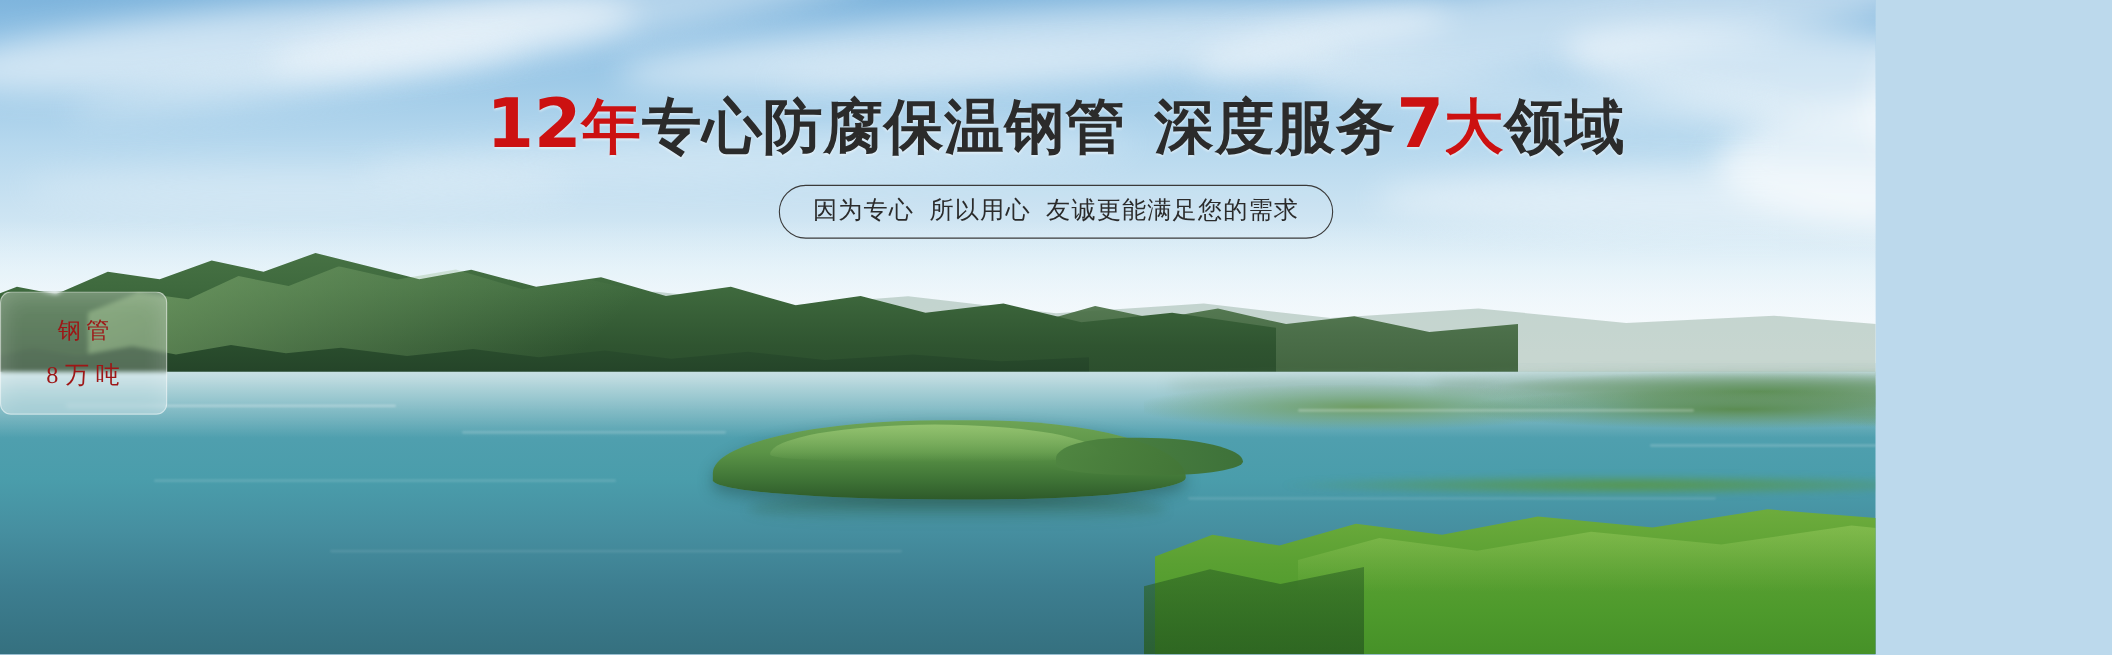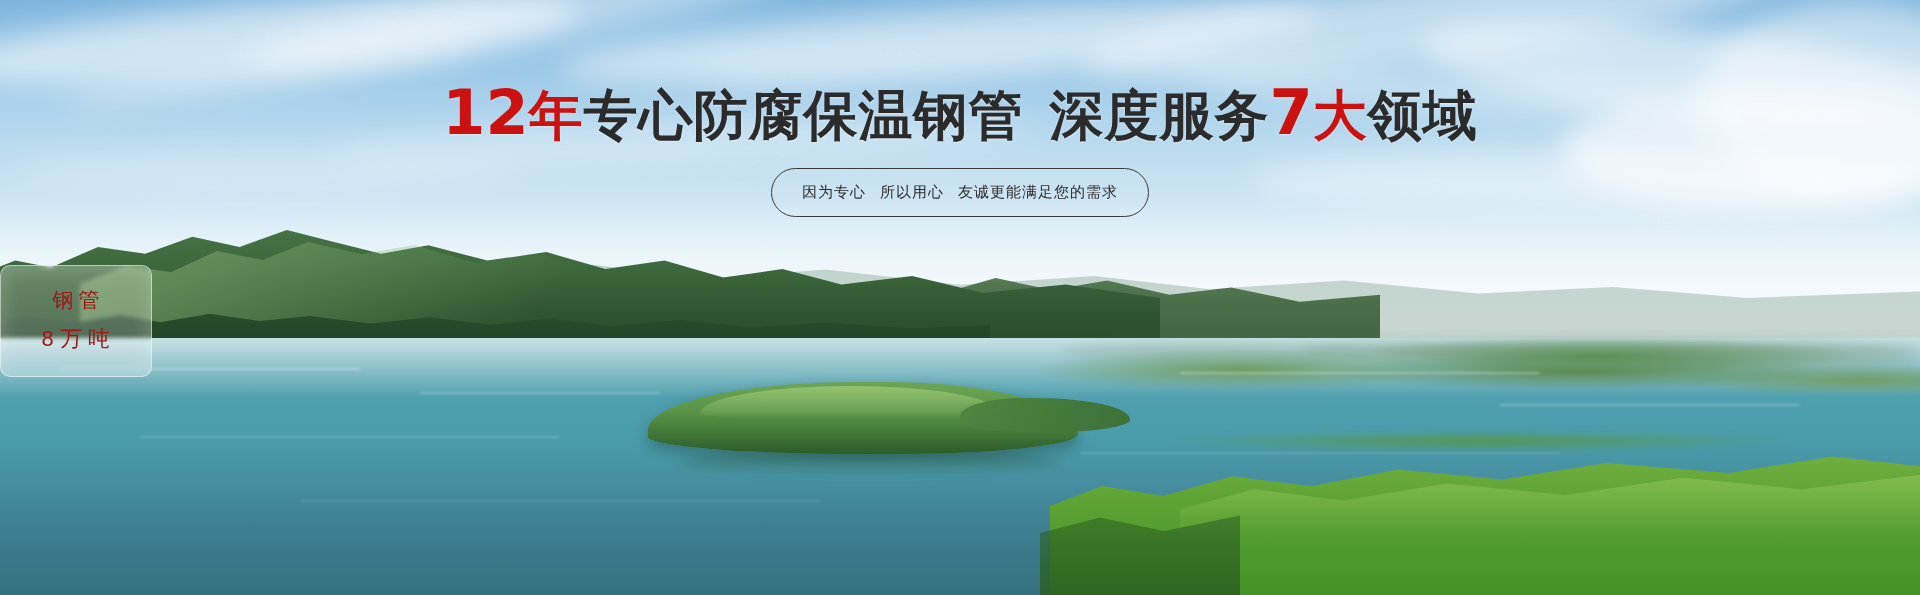--- a/index.html
+++ b/index.html
@@ -2,21 +2,21 @@
 <html lang="zh"><head>
 <meta charset="utf-8">
 <style>
   html,body{margin:0;padding:0;}
   body{
     width:1920px;height:595px;overflow:hidden;
     font-family:"Liberation Sans","DejaVu Sans",sans-serif;
     background:#bcd9ec;
   }
   .banner{
-    position:relative;width:1920px;height:595px;overflow:hidden;
+    position:relative;width:1705px;height:595px;overflow:hidden;
   }
 
   
   .scene{position:absolute;inset:0;}
 
   
   .sky{
     position:absolute;left:0;top:0;width:1920px;height:330px;
     background:
       linear-gradient(to bottom,
@@ -223,21 +223,21 @@
 
   .subtitle-wrap{
     position:absolute;left:0;top:168px;width:1920px;
     display:flex;justify-content:center;
   }
   .subtitle{
     border:1.5px solid #3a3a3a;
     border-radius:26px;
     padding:8px 30px 9px 30px;
     font-family:"DejaVu Sans","Liberation Sans",sans-serif;
-    font-size:15px;
+    font-size:22px;
     line-height:30px;
     color:#2b2b2b;
     letter-spacing:1px;
     white-space:nowrap;
     background:rgba(255,255,255,.03);
   }
   .subtitle .sp{display:inline-block;width:14px;}
 
   
   .cards{
@@ -256,21 +256,21 @@
     box-shadow:inset 0 0 22px rgba(255,255,255,.22);
   }
   .card-title{
     font-family:"DejaVu Sans","Liberation Sans",sans-serif;
     font-size:21px;line-height:24px;
     color:#9e1616;letter-spacing:5px;
     text-indent:5px;
     white-space:nowrap;
   }
   .card-value{
-    font-family:Liberation Mono, monospace;
+    font-family:Liberation Serif, serif;
     font-size:22px;line-height:26px;
     color:#9e1616;letter-spacing:1px;
     white-space:nowrap;
   }
   .card-value sup{font-size:13px;vertical-align:super;line-height:0;}
   .card-value .sp{display:inline-block;width:5px;}
 </style>
 </head>
 <body>
 

